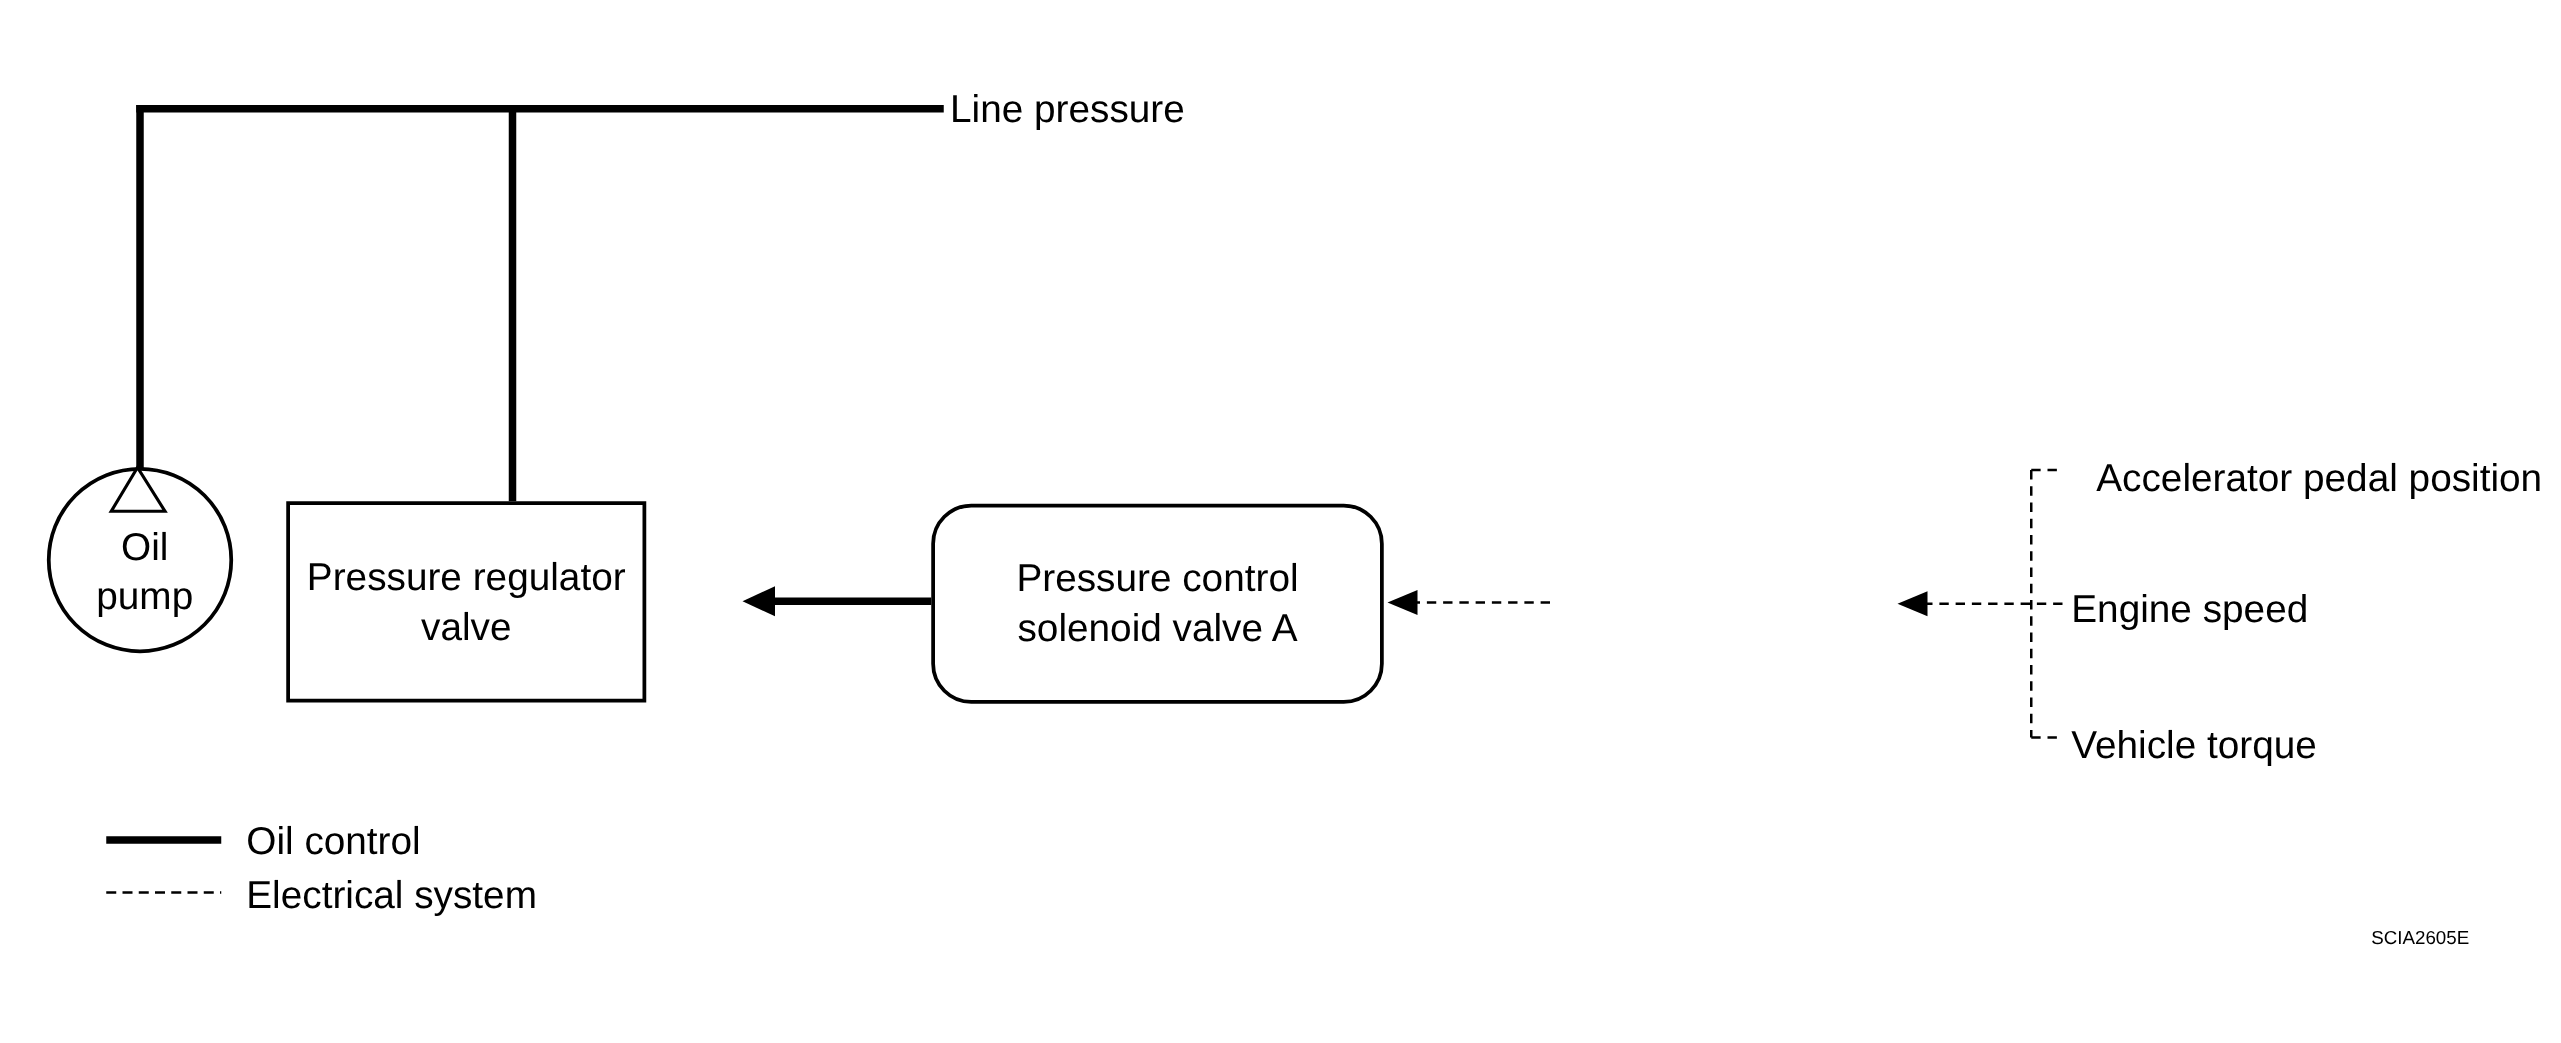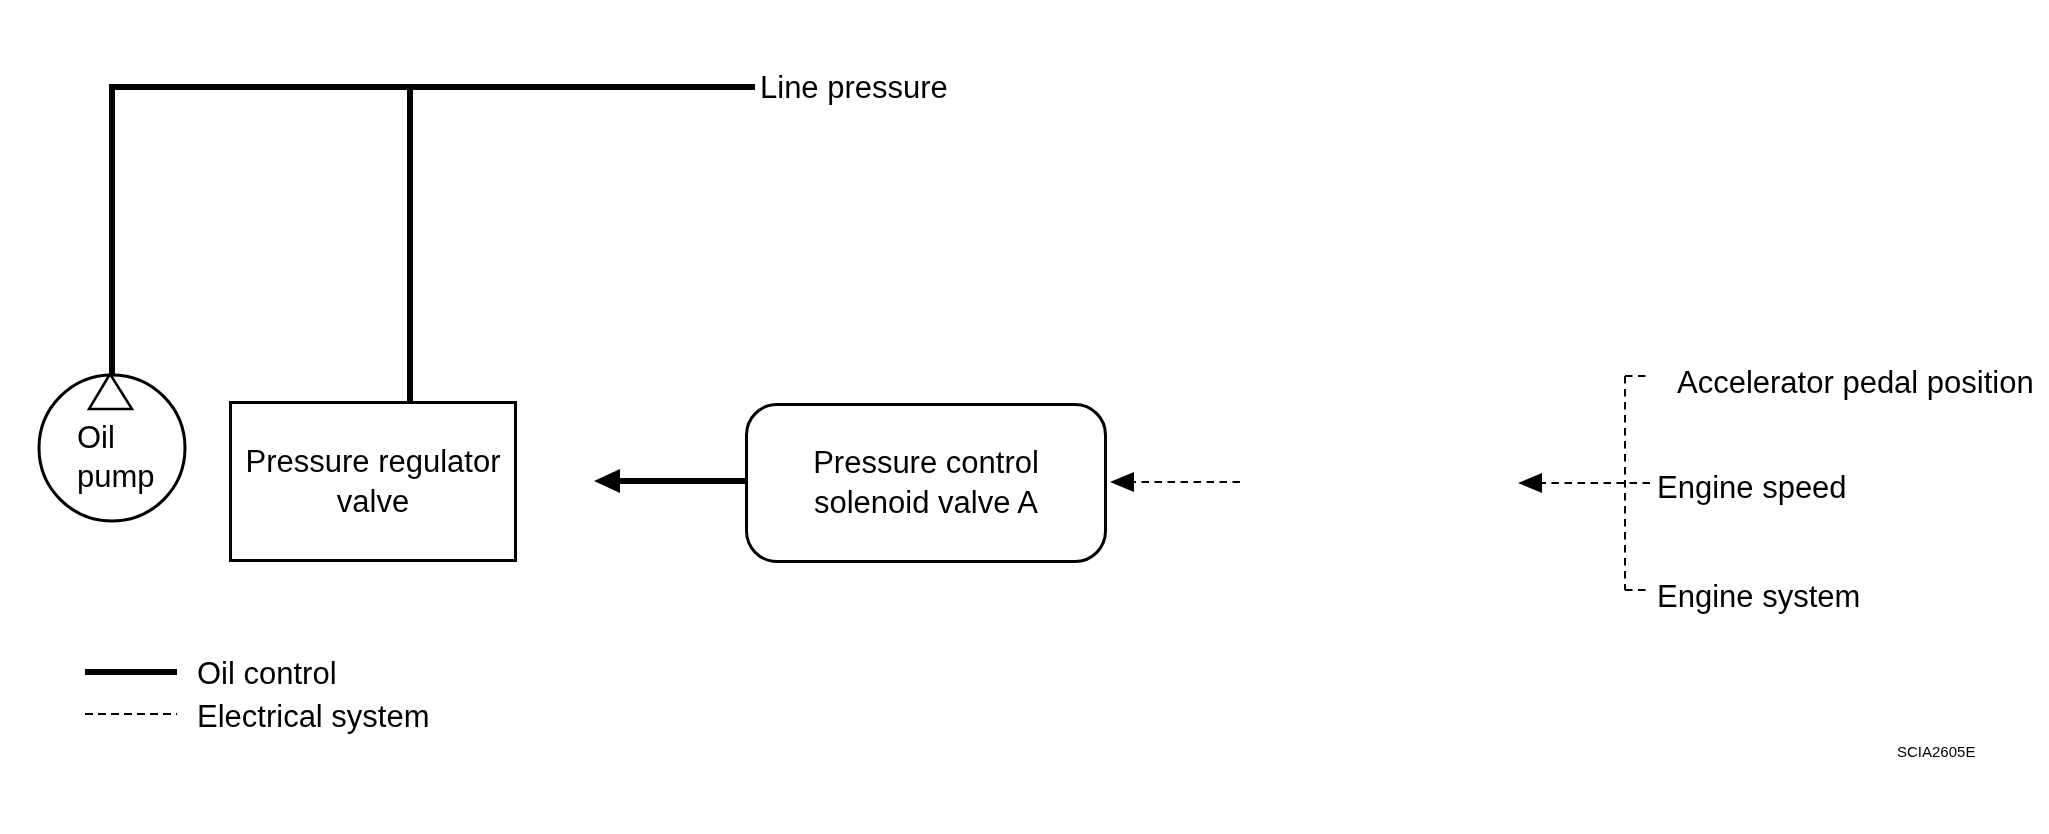--- a/index.html
+++ b/index.html
@@ -74,39 +74,39 @@
     <line x1="1625" y1="376" x2="1625" y2="590" stroke="#000" stroke-width="2" stroke-dasharray="7.5 5.5"></line>
     <line x1="1625" y1="376" x2="1650" y2="376" stroke="#000" stroke-width="2" stroke-dasharray="7.5 5.5"></line>
     <line x1="1625" y1="590" x2="1650" y2="590" stroke="#000" stroke-width="2" stroke-dasharray="7.5 5.5"></line>
 
     <line x1="85" y1="672" x2="177" y2="672" stroke="#000" stroke-width="6"></line>
     <line x1="85" y1="714" x2="177" y2="714" stroke="#000" stroke-width="2" stroke-dasharray="8 5"></line>
   </svg>
 
   <div class="label" style="left:760px; top:87px;">Line pressure</div>
 
-  <div class="label" style="left:77px; top:457px;">Oil
+  <div class="label" style="left:77px; top:457px;text-align:center;">Oil
 pump</div>
 
   <div class="node-box" style="left:229px; top:401px; width:288px; height:161px;">
     <span>Pressure regulator valve</span>
   </div>
 
   <div class="node-box" style="left:745px; top:403px; width:362px; height:160px;border-radius:32px;">
     <span>Pressure control
 solenoid valve A</span>
   </div>
 
 
 
   <div class="label" style="left:1657px; top:382px;margin-left:20px;">Accelerator pedal position</div>
 
   <div class="label" style="left:1657px; top:487px;">Engine speed</div>
 
-  <div class="label" style="left:1657px; top:596px;">Engine system</div>
+  <div class="label" style="left:1657px; top:596px;">Vehicle torque</div>
 
   <div class="label" style="left:197px; top:673px;">Oil control</div>
 
   <div class="label" style="left:197px; top:716px;">Electrical system</div>
 
   <div class="figure-code" style="left:1897px; top:751px;">SCIA2605E</div>
 
 </div>
 
 </body></html>

